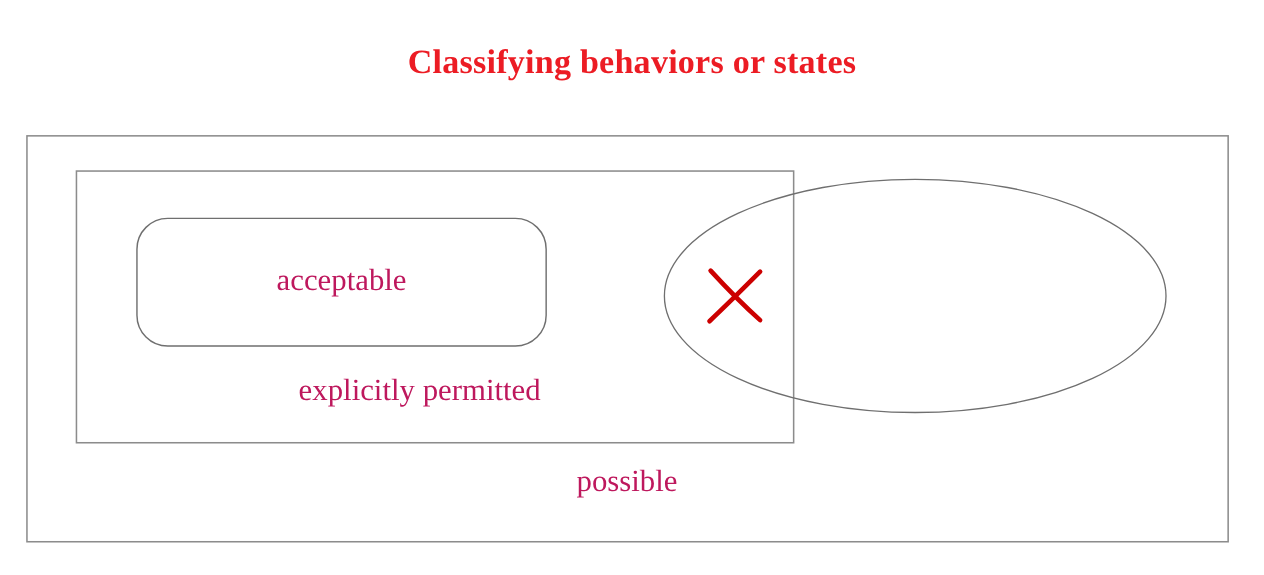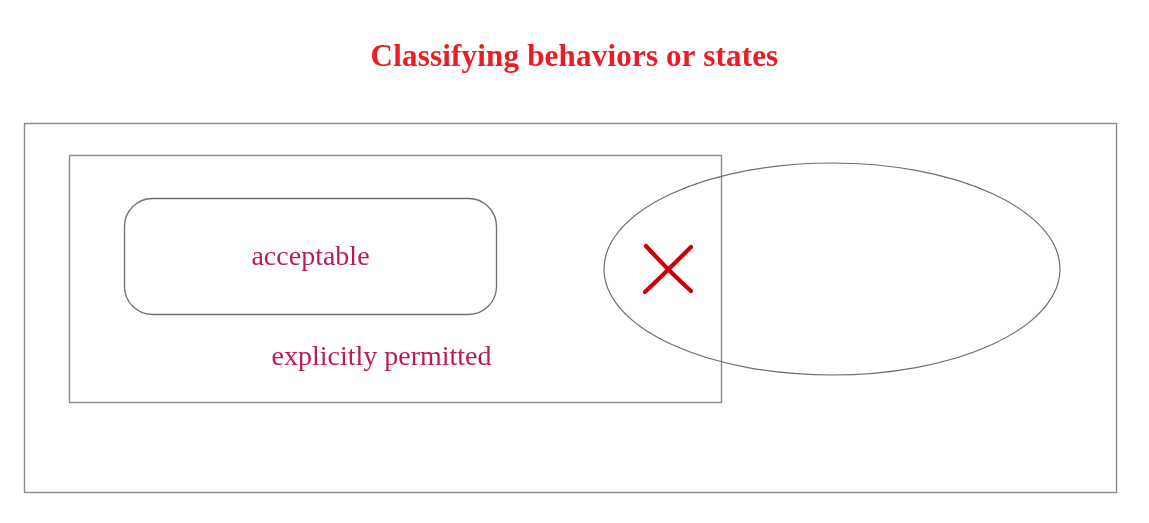--- a/index.html
+++ b/index.html
@@ -91,14 +91,15 @@
       <path d="M 646 246 C 657 258 672 274 691 291" fill="none" stroke="#cc0000" stroke-width="4.2" stroke-linecap="round"></path>
       <path d="M 691 247 C 679 259 662 276 645 292" fill="none" stroke="#cc0000" stroke-width="4.2" stroke-linecap="round"></path>
     </g>
   </svg>
 
   <div class="label" id="label-acceptable">acceptable</div>
 
   <div class="label" id="label-explicitly-permitted">explicitly permitted</div>
 
 
+  <div class="label" id="label-possible">possible</div>
 
 </div>
 
 </body></html>

